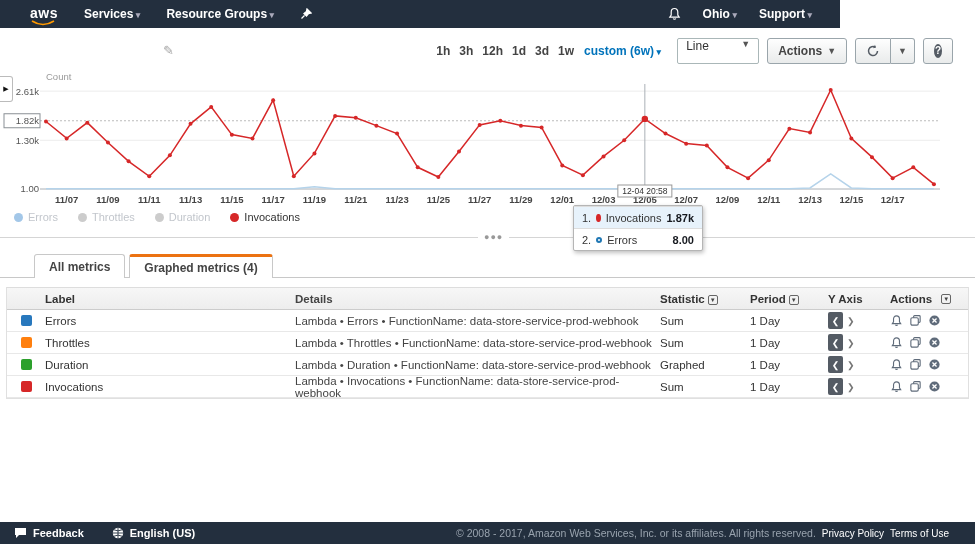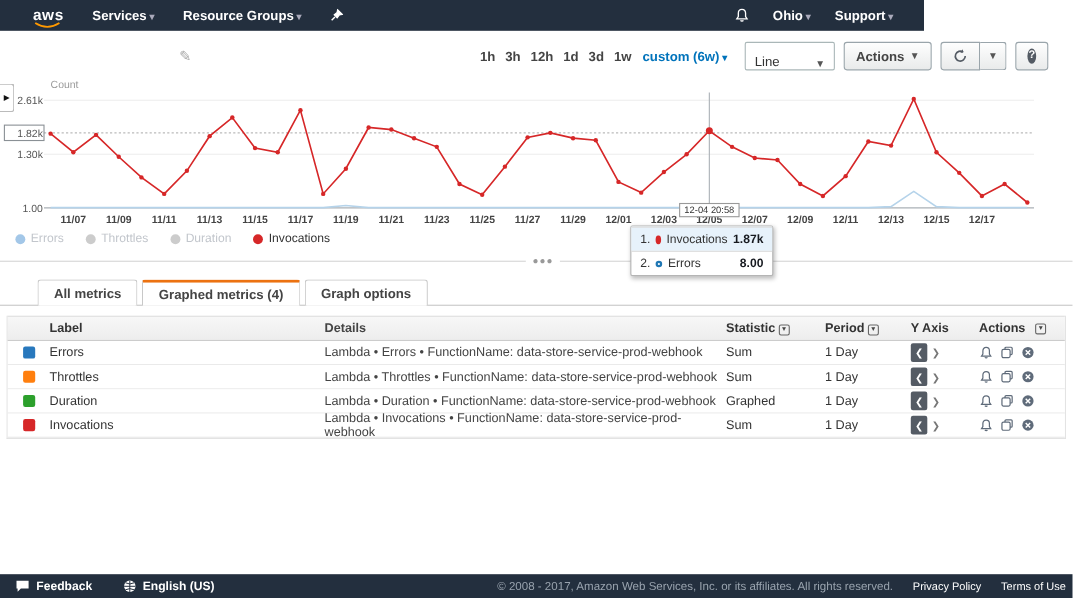--- a/index.html
+++ b/index.html
@@ -15,21 +15,21 @@
   .nav-right { margin-left:auto; display:flex; align-items:center; gap:22px; padding-right:28px; }
   .titlebar { position:absolute; top:36px; left:0; width:975px; height:30px; }
   .page-title { position:absolute; left:12px; top:4px; font-size:17px; color:#545b64; }
   .edit-pencil { position:absolute; left:163px; top:7px; color:#a5a5a5; font-size:13px; cursor:pointer; }
   .controls { position:absolute; right:22px; top:2px; display:flex; align-items:center; gap:8px; }
   .ranges { display:flex; gap:9px; font-size:12px; font-weight:bold; color:#444; margin-right:2px; }
   .ranges span { cursor:pointer; }
   .custom-range { color:#0073bb; font-size:12px; font-weight:bold; cursor:pointer; margin-right:8px; }
   .custom-range::after { content:" \25BE"; font-size:9px; }
   .select-box { width:82px; height:26px; border:1px solid #aab7b8; border-radius:2px; background:#fff;
-    font-size:12px; color:#333; display:flex; align-items:flex-end; padding:0 8px; justify-content:space-between; cursor:pointer; }
+    font-size:12px; color:#333; display:flex; align-items:flex-start; padding:0 8px; justify-content:space-between; cursor:pointer; }
   .select-box .car { font-size:9px; color:#555; }
   .btn { height:26px; border:1px solid #9aa5ab; border-radius:3px; background:linear-gradient(#fefefe,#e9ebeb);
     font-size:12px; font-weight:bold; color:#444; display:flex; align-items:center; padding:0 10px; cursor:pointer; }
   .btn .car { font-size:9px; margin-left:5px; color:#555; }
   .split { display:flex; }
   .split .btn:first-child { border-radius:3px 0 0 3px; }
   .split .btn:last-child { border-radius:0 3px 3px 0; border-left:none; padding:0 7px; }
   .help-btn { width:30px; justify-content:center; }
   .help-q { display:inline-block; width:14px; height:14px; border-radius:50%; background:#545b64; color:#fff;
     font-size:10px; font-weight:bold; text-align:center; line-height:14px; }
@@ -75,21 +75,21 @@
   .tt-row { display:flex; align-items:center; height:22px; padding:0 8px; border-top:1px solid #ddd; gap:5px; }
   .tt-row.hl { background:#e7f2fb; }
   .tt-rank { color:#333; }
   .tt-dot { width:8px; height:8px; border-radius:50%; }
   .tt-dot.ring { background:#fff; border:2px solid #1f77b4; width:6px; height:6px; }
   .tt-label { color:#333; }
   .tt-val { margin-left:auto; font-weight:bold; color:#16191f; }
   .footer { position:absolute; left:0; top:522px; width:975px; height:22px; background:#232f3e;
     display:flex; align-items:center; font-size:11px; color:#fff; z-index:5; }
   .ft-item { display:flex; align-items:center; gap:6px; margin-left:14px; font-weight:bold; cursor:pointer; }
-  .ft-right { margin-left:auto; display:flex; align-items:center; gap:18px; padding-right:6px; }
+  .ft-right { margin-left:auto; display:flex; align-items:center; gap:6px; padding-right:26px; }
   .ft-copy { color:#99a3ae; font-size:10.5px; }
   .ft-link { color:#fff; font-size:10px; cursor:pointer; }
 </style>
 </head>
 <body>
 
 <div class="navbar">
   <div class="nav-left">
     <div class="aws-logo">
       <span>aws</span>
@@ -271,21 +271,20 @@
     <span class="tt-rank">2.</span>
     <span class="tt-dot ring"></span>
     <span class="tt-label">Errors</span>
     <span class="tt-val">8.00</span>
   </div>
 </div>
 
 <div class="tabs">
   <div class="tab">All metrics</div>
   <div class="tab active">Graphed metrics (4)</div>
-  <div class="tab">Graph options</div>
 </div>
 <div class="tabs-baseline"></div>
 
 <div class="mtable">
   <div class="mrow mhead">
     <div class="c-swatch"></div>
     <div class="c-label">Label</div>
     <div class="c-details">Details</div>
     <div class="c-stat"><span>Statistic</span><span class="hd-ico">▼</span></div>
     <div class="c-period"><span>Period</span><span class="hd-ico">▼</span></div>

